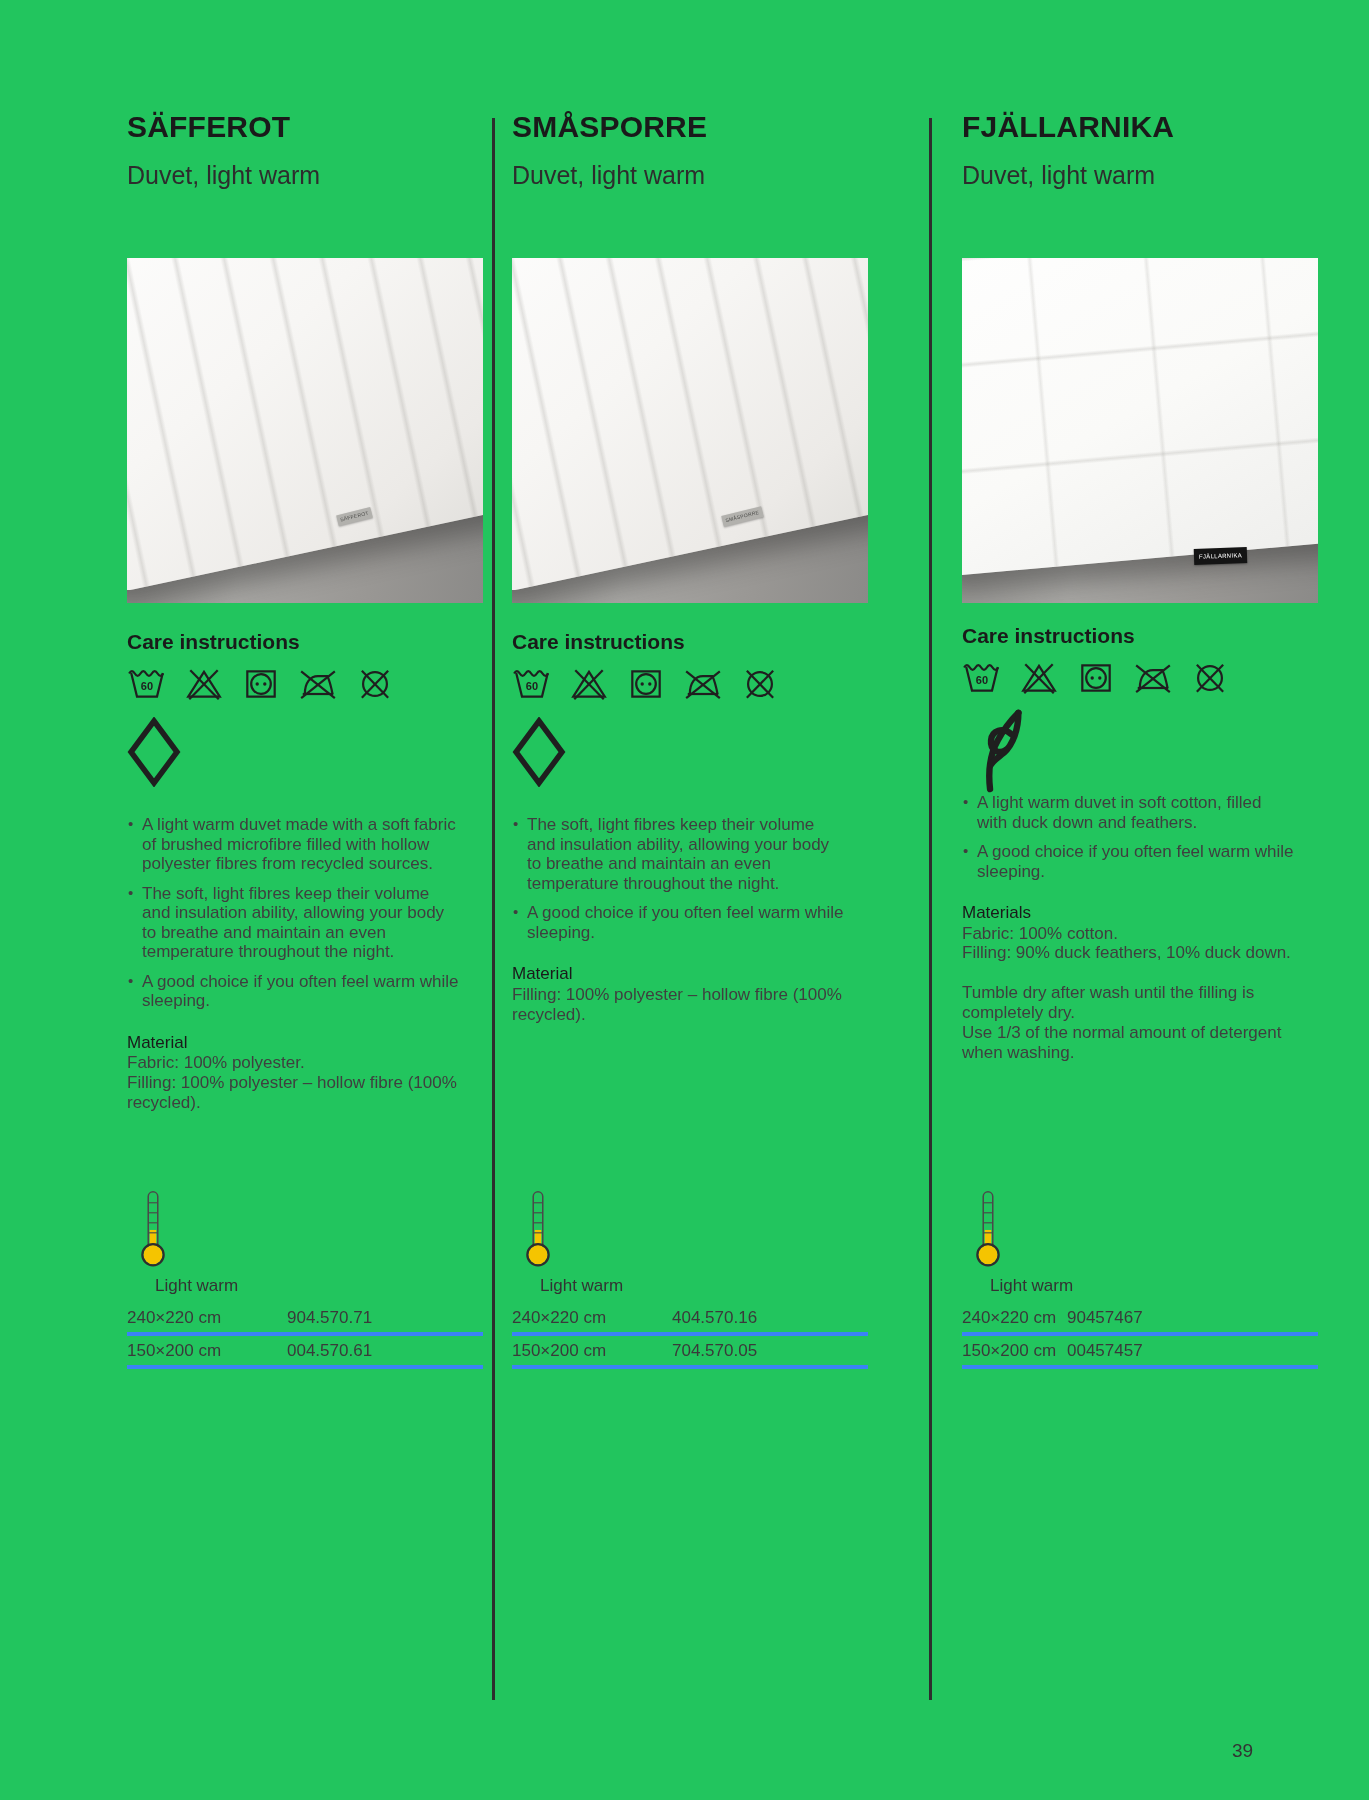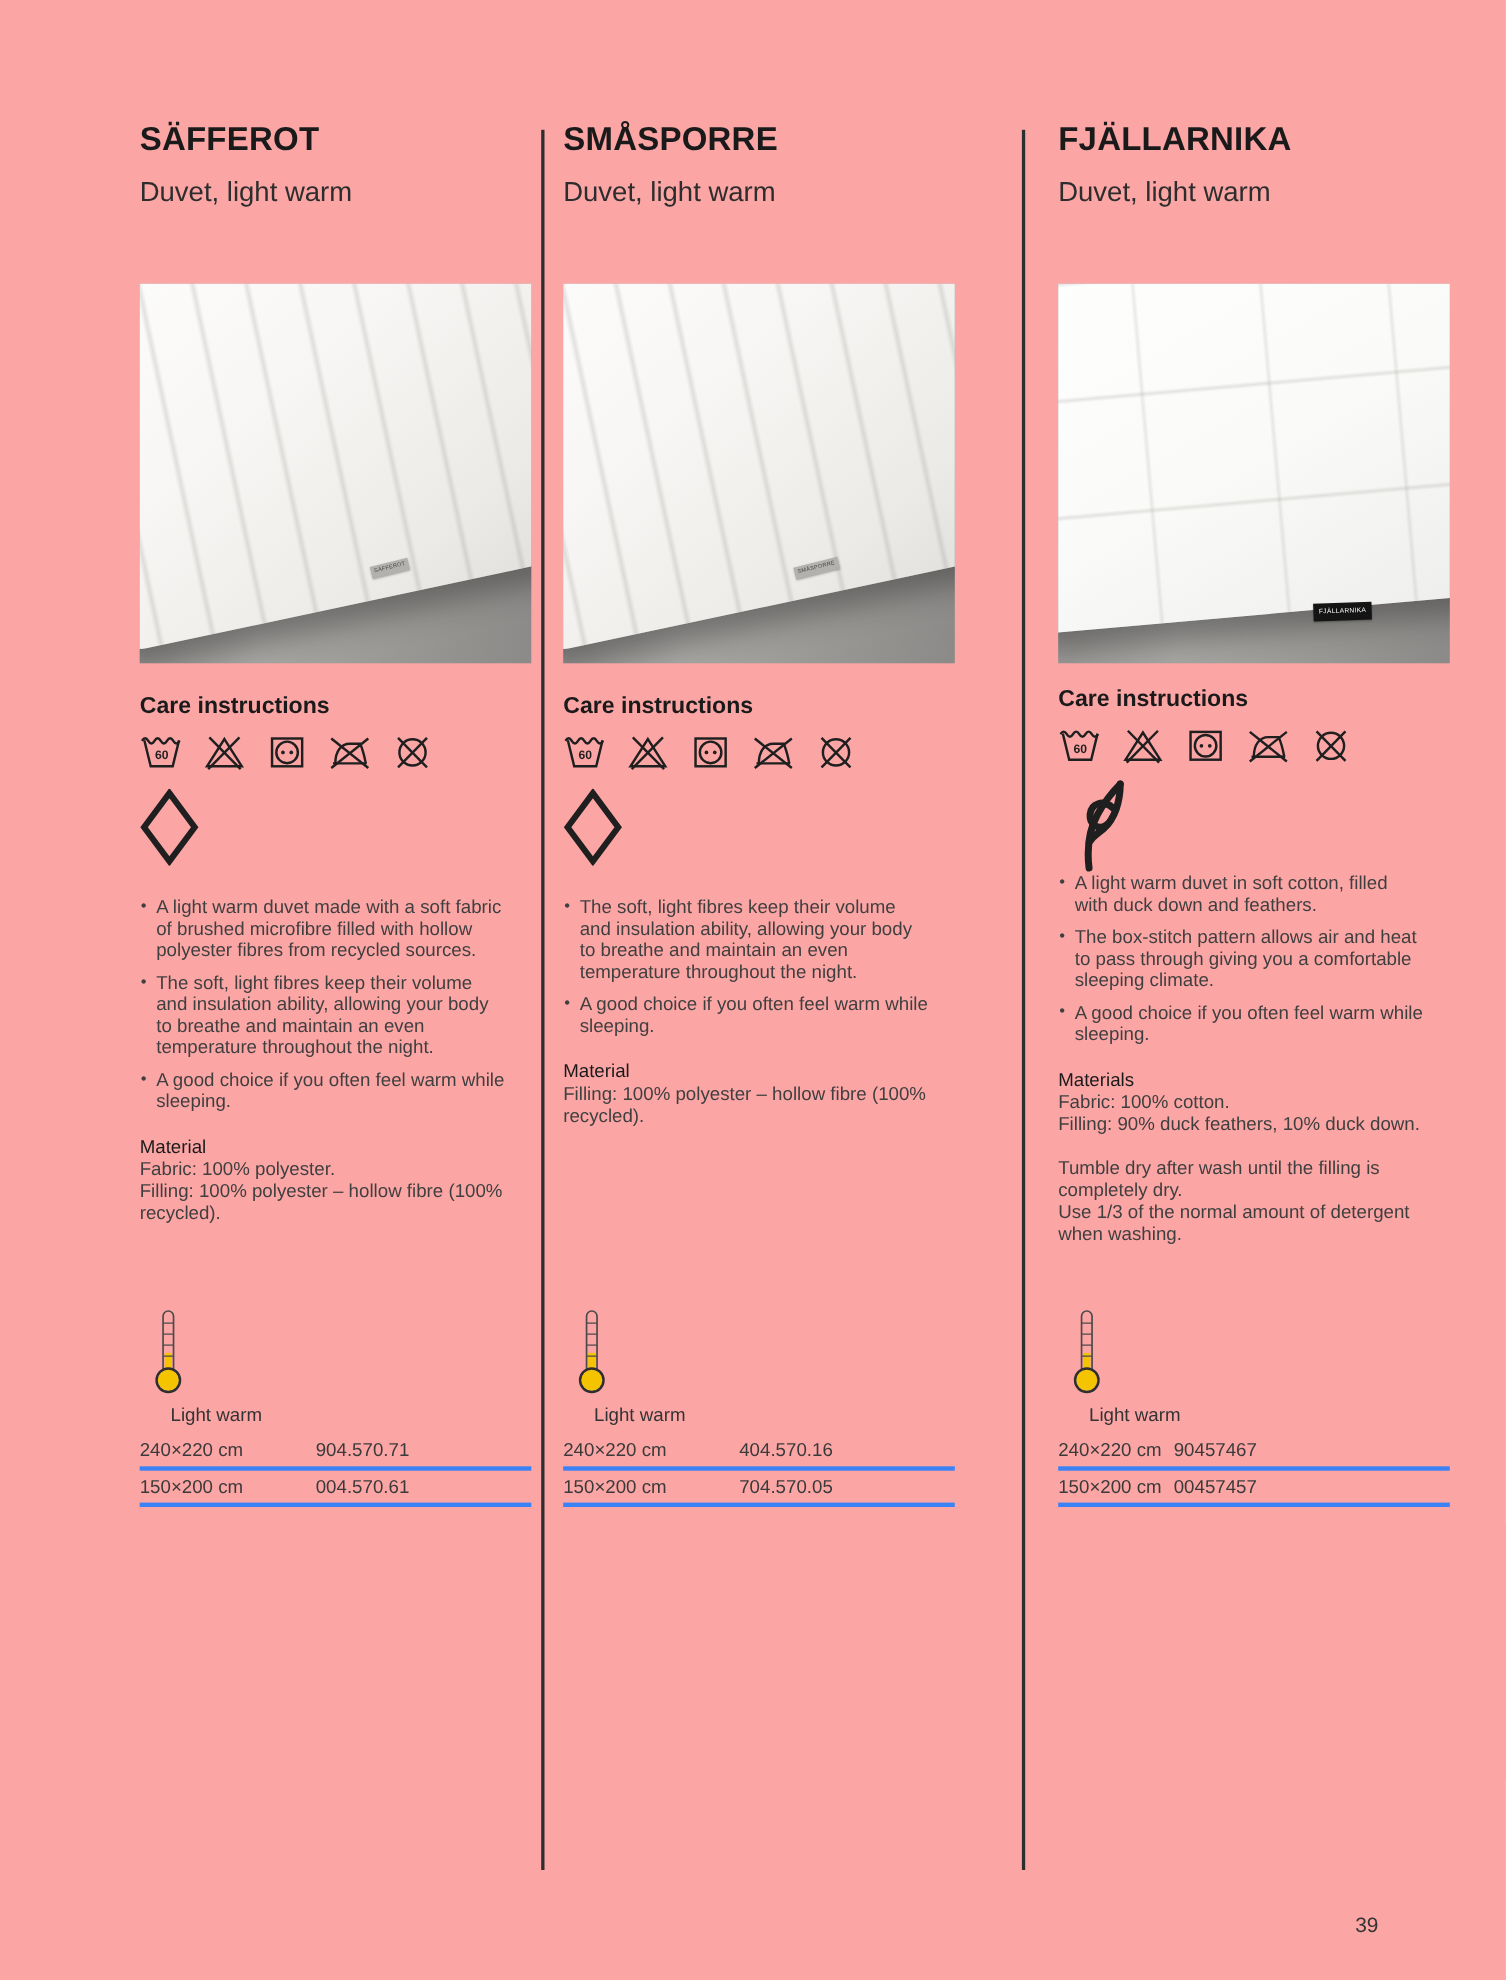--- a/index.html
+++ b/index.html
@@ -1,16 +1,16 @@
 <!DOCTYPE html>
 <html><head>
 <meta charset="utf-8">
 <style>
   html,body{margin:0;padding:0;background:#fff;}
-  .page{position:relative;width:1369px;height:1800px;background:#fca5a5;
+  .page{position:relative;width:1369px;height:1800px;background:#22c55e;
         font-family:"Liberation Sans",sans-serif;color:#3f3f3f;overflow:hidden;}
   .divider{position:absolute;top:118px;width:2.5px;height:1582px;background:#2e2e2e;}
   .divider.d1{left:492px}
   .divider.d2{left:929px}
   .col{position:absolute;top:108px;width:356px;}
   .col-1{left:127px}.col-2{left:512px}.col-3{left:962px}
 
   .product-name{font-size:30px;line-height:38px;font-weight:700;color:#1a1a1a;letter-spacing:.2px;}
   .product-sub{margin-top:14px;font-size:25px;line-height:30px;color:#2d2d2d;}
 
@@ -279,21 +279,20 @@
         </svg>
     </div>
     <div class="extra-icon">
       <svg width="60" height="88" viewBox="0 0 60 90">
           <use href="#ic-feather"></use>
         </svg>
     </div>
 
     <div class="bullets">
         <div class="bullet">A light warm duvet in soft cotton, filled with duck down and feathers.</div>
-        <div class="bullet">The box-stitch pattern allows air and heat to pass through giving you a comfortable sleeping climate.</div>
         <div class="bullet">A good choice if you often feel warm while sleeping.</div>
       </div>
 
     <div class="mat-heading">Materials</div>
     <div class="mat-lines">
         <div class="mat-line">Fabric: 100% cotton.</div>
         <div class="mat-line">Filling: 90% duck feathers, 10% duck down.</div>
       </div>
     <div class="note-lines">
         <div class="note-line">Tumble dry after wash until the filling is completely dry.</div>

